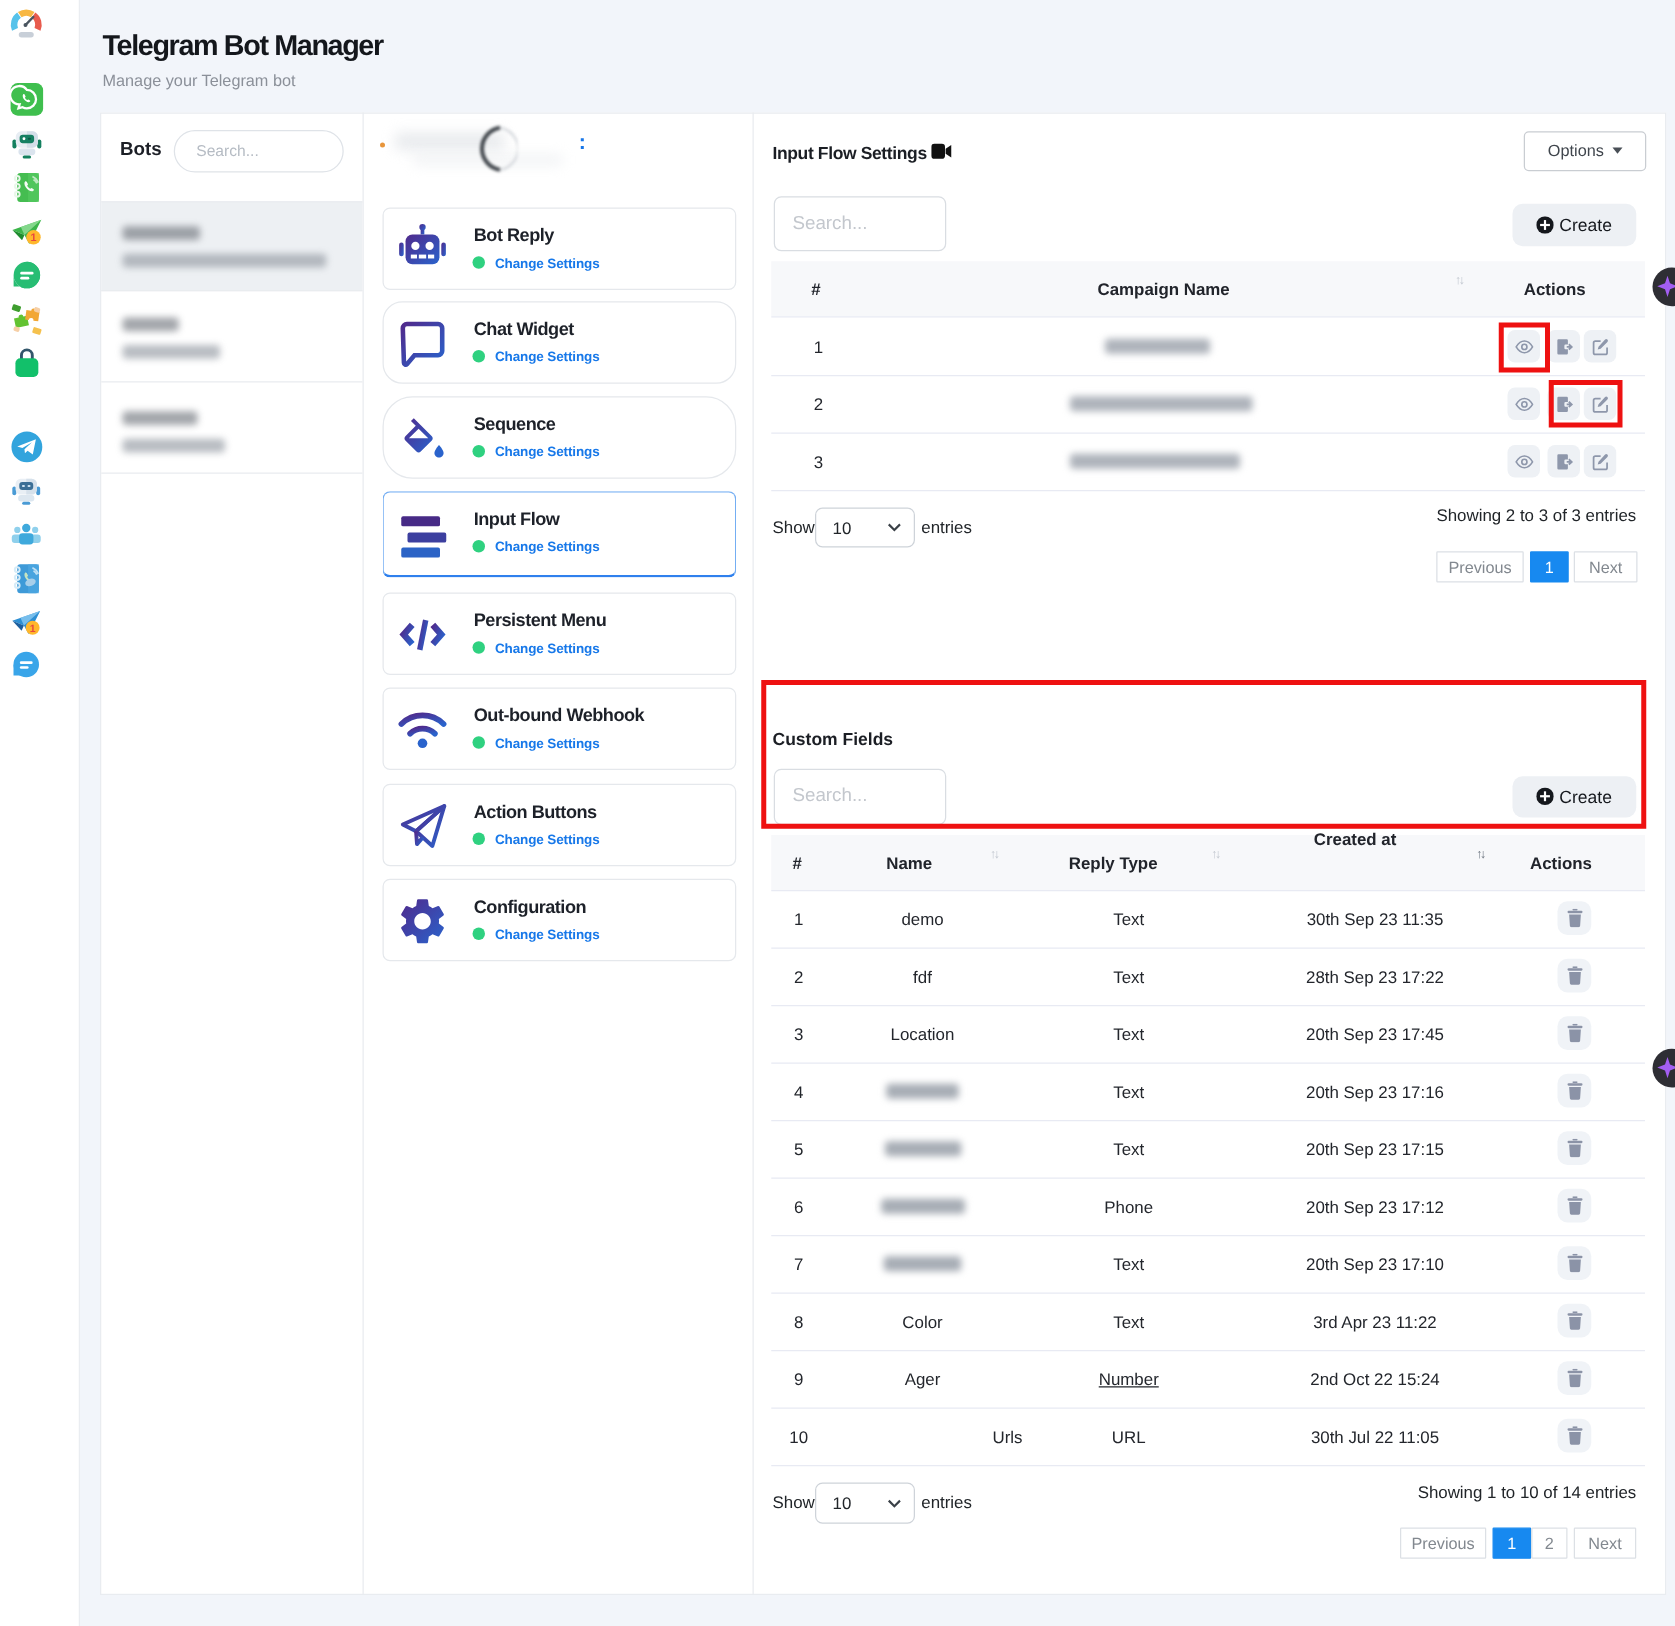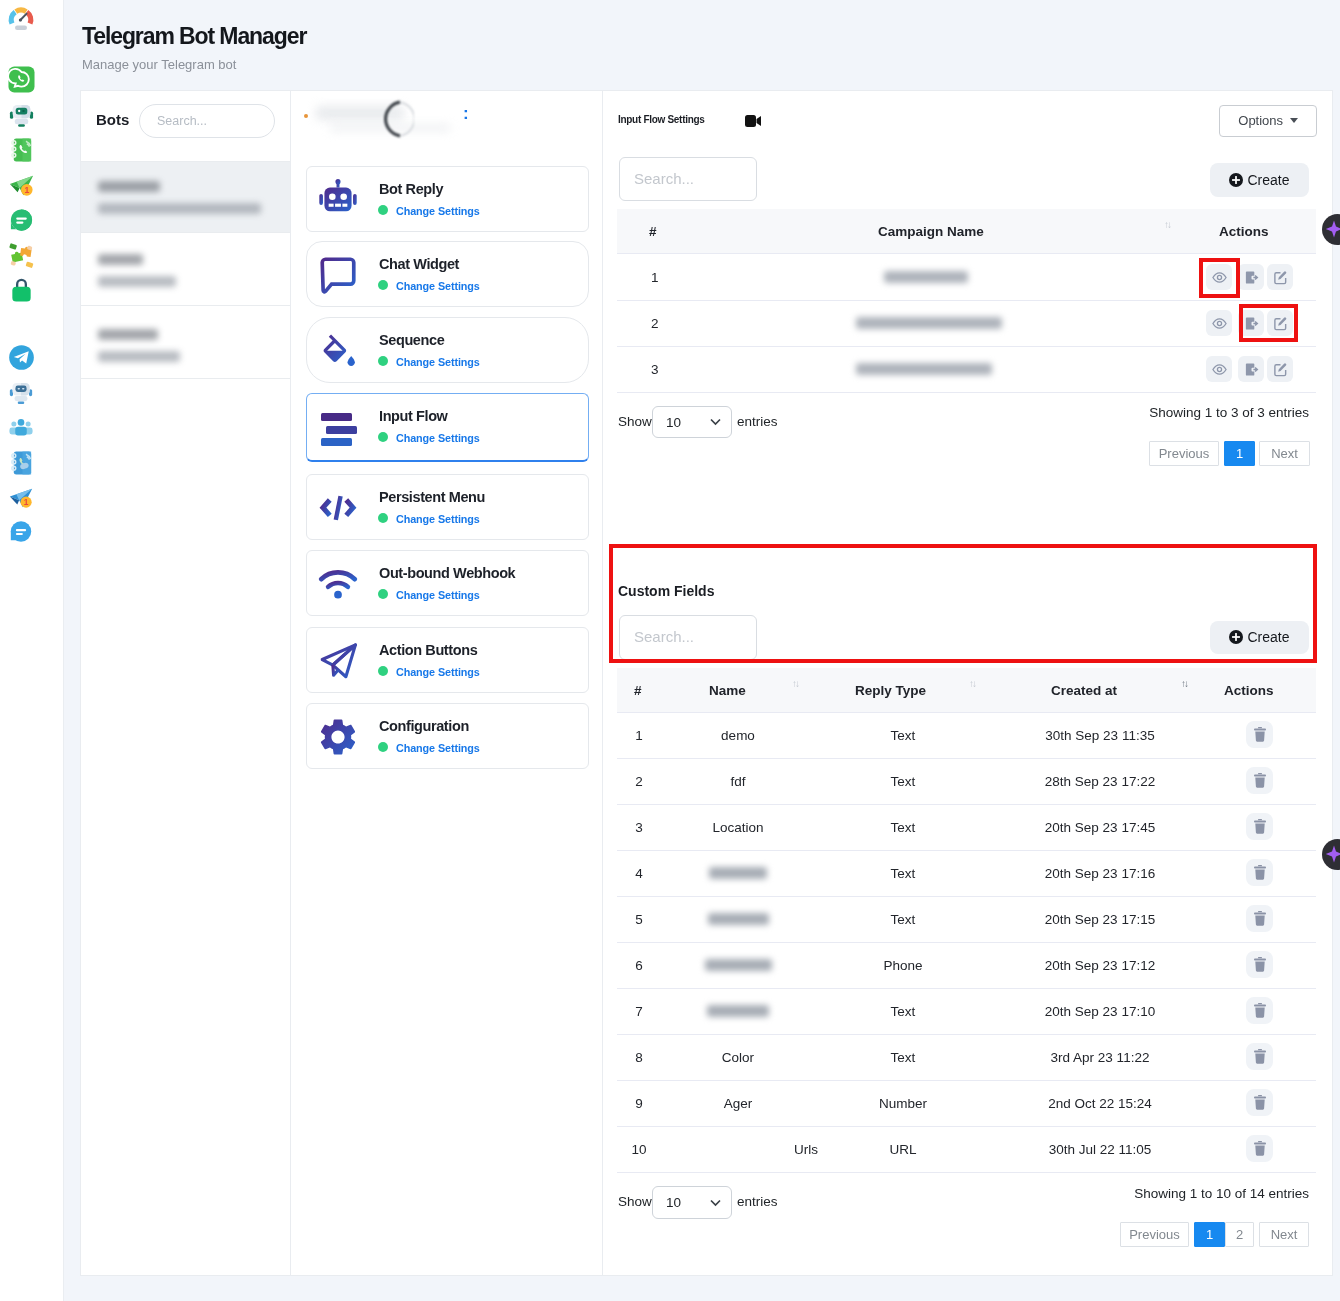--- a/index.html
+++ b/index.html
@@ -14,21 +14,21 @@
   .blob { position:absolute; border-radius:3px; filter:blur(3px); }
   .botlabel { position:absolute; left:96px; top:111px; font-size:15px; font-weight:700; color:#1c1f26; }
   .pillsearch { position:absolute; left:139px; top:104px; width:136px; height:34px; border:1px solid #dfe3e8; border-radius:17px; background:#fff; color:#b6bcc4; font-size:12.5px; line-height:32px; padding-left:17px; }
   .bitem { position:absolute; left:81px; width:209px; border-bottom:1px solid #e9ecef; }
   .card { position:absolute; left:306px; width:283px; height:66px; background:#fff; border:1px solid #e5e8ec; border-radius:6px; }
   .card.sel { border:1px solid #74aef3; border-bottom:2px solid #2f80ed; height:69px; }
   .ctitle { position:absolute; left:72px; top:14px; font-size:14.5px; font-weight:700; color:#1d2129; letter-spacing:-0.4px; }
   .cdot { position:absolute; left:71px; top:38px; width:10px; height:10px; border-radius:50%; background:#2fd180; }
   .clink { position:absolute; left:89px; top:38px; font-size:10.8px; font-weight:700; color:#1778e9; letter-spacing:-0.1px; }
   .cicon { position:absolute; left:9px; top:11px; width:44px; height:44px; } .cicon svg { width:44px; height:44px; }
-  .sect-title { font-size:10px; font-weight:700; color:#1b1e24; letter-spacing:-0.3px; }
+  .sect-title { font-size:14px; font-weight:700; color:#1b1e24; letter-spacing:-0.3px; }
   .searchbox { position:absolute; width:138px; height:44px; border:1px solid #d9dde2; border-radius:6px; background:#fff; color:#c3c7cd; font-size:15px; line-height:42px; padding-left:14px; }
   .createbtn { position:absolute; width:99px; height:34px; background:#edf0f4; border-radius:8px; font-size:14px; color:#15181d; text-align:center; line-height:34px; }
   .thead { position:absolute; left:617px; width:699px; height:44px; background:#f7f8fa; }
   .th { position:absolute; font-size:13.5px; font-weight:700; color:#21242b; }
   .td { position:absolute; font-size:13.5px; color:#23262c; }
   .rline { position:absolute; left:617px; width:699px; height:1px; background:#e8eaf3; }
   .abtn { position:absolute; width:26px; height:26px; background:#eef1f5; border-radius:6px; }
   .abtn svg { position:absolute; left:6px; top:6px; }
   .redbox { position:absolute; border:4px solid #ee1111; background:transparent; z-index:30; }
   .sort { position:absolute; font-size:10px; color:#c3c8d0; letter-spacing:-2px; }
@@ -261,39 +261,39 @@
 <div class="redbox" style="left:1199px;top:258px;width:41px;height:40px;"></div>
 <div class="redbox" style="left:1239px;top:304px;width:59px;height:38px;"></div>
 <div class="lbl14" style="left:618px;top:414px;">Show</div>
 <div class="selbox" style="left:652px;top:406px;">
     <span style="position:absolute;left:13px;top:8px;font-size:13.5px;color:#212529;">10</span>
     <svg style="position:absolute;right:10px;top:11px;" width="11" height="8" viewBox="0 0 11 8" fill="none">
       <path d="M1 1.5 L5.5 6 L10 1.5" stroke="#3a4047" stroke-width="1.7"></path>
     </svg>
   </div>
 <div class="lbl14" style="left:737px;top:414px;">entries</div>
-<div class="lbl14" style="right:31px;top:405px;text-align:right;">Showing 1 to 3 of 3 entries</div>
+<div class="lbl14" style="right:31px;top:405px;text-align:right;">Showing 2 to 3 of 3 entries</div>
 <div class="pbtn" style="left:1149px;top:441px;width:70px;">Previous</div>
 <div class="pbtn on" style="left:1224px;top:441px;width:31px;">1</div>
 <div class="pbtn" style="left:1259px;top:441px;width:51px;">Next</div>
 <div class="redbox" style="left:609px;top:544px;width:708px;height:119px;"></div>
 <div class="abs" style="left:618px;top:555px;font-size:14px;font-weight:700;color:#1b1e24;margin-top:28px;">Custom Fields</div>
 <div class="searchbox" style="left:619px;top:615px;height:45px;">Search...</div>
 <div class="createbtn" style="left:1210px;top:621px;height:33px;line-height:33px;"><svg width="14" height="14" viewBox="0 0 16 16" style="vertical-align:-2px;margin-right:4px;">
       <circle cx="8" cy="8" r="8" fill="#15181d"></circle>
       <rect x="7" y="3.5" width="2" height="9" fill="#fff"></rect>
       <rect x="3.5" y="7" width="9" height="2" fill="#fff"></rect>
     </svg>Create</div>
 <div class="thead" style="top:668px;"></div>
 <div class="th" style="left:634px;top:683px;">#</div>
 <div class="th" style="left:709px;top:683px;">Name</div>
 <div class="sort" style="left:792px;top:678px;">↑↓</div>
 <div class="th" style="left:855px;top:683px;">Reply Type</div>
 <div class="sort" style="left:969px;top:678px;">↑↓</div>
-<div class="th" style="left:1051px;top:683px;">Created at</div>
+<div class="th" style="left:1051px;top:664px;">Created at</div>
 <div class="sort" style="left:1181px;top:678px;color:#6d7680;">↑↓</div>
 <div class="th" style="left:1224px;top:683px;">Actions</div>
 <div class="rline" style="top:712px;"></div>
 <div class="td" style="left:631px;top:728px;width:16px;text-align:center;">1</div>
 <div class="td" style="left:658px;top:728px;width:160px;text-align:center;">demo</div>
 <div class="td" style="left:823px;top:728px;width:160px;text-align:center;">Text</div>
 <div class="td" style="left:1000px;top:728px;width:200px;text-align:center;">30th Sep 23 11:35</div>
 <div class="trashbtn" style="left:1246px;top:721px;">
     <svg width="14" height="15" viewBox="0 0 14 15" style="position:absolute;left:6.5px;top:6px;">
       <rect x="1" y="1.6" width="12" height="1.9" rx="0.9" fill="#8b93a7"></rect>
@@ -381,21 +381,21 @@
 <div class="trashbtn" style="left:1246px;top:1043px;">
     <svg width="14" height="15" viewBox="0 0 14 15" style="position:absolute;left:6.5px;top:6px;">
       <rect x="1" y="1.6" width="12" height="1.9" rx="0.9" fill="#8b93a7"></rect>
       <rect x="5" y="0" width="4" height="1.3" rx="0.6" fill="#8b93a7"></rect>
       <path d="M2.3 4.6 h9.4 l-0.6 9 a1.2 1.2 0 0 1 -1.2 1.1 H4.1 a1.2 1.2 0 0 1 -1.2 -1.1z" fill="#8b93a7"></path>
     </svg>
   </div>
 <div class="rline" style="top:1080px;"></div>
 <div class="td" style="left:631px;top:1096px;width:16px;text-align:center;">9</div>
 <div class="td" style="left:658px;top:1096px;width:160px;text-align:center;">Ager</div>
-<div class="td" style="left:823px;top:1096px;width:160px;text-align:center;">Number</div>
+<div class="td" style="left:823px;top:1096px;width:160px;text-align:center;text-decoration:underline;">Number</div>
 <div class="td" style="left:1000px;top:1096px;width:200px;text-align:center;">2nd Oct 22 15:24</div>
 <div class="trashbtn" style="left:1246px;top:1089px;">
     <svg width="14" height="15" viewBox="0 0 14 15" style="position:absolute;left:6.5px;top:6px;">
       <rect x="1" y="1.6" width="12" height="1.9" rx="0.9" fill="#8b93a7"></rect>
       <rect x="5" y="0" width="4" height="1.3" rx="0.6" fill="#8b93a7"></rect>
       <path d="M2.3 4.6 h9.4 l-0.6 9 a1.2 1.2 0 0 1 -1.2 1.1 H4.1 a1.2 1.2 0 0 1 -1.2 -1.1z" fill="#8b93a7"></path>
     </svg>
   </div>
 <div class="rline" style="top:1126px;"></div>
 <div class="td" style="left:631px;top:1142px;width:16px;text-align:center;">10</div>

